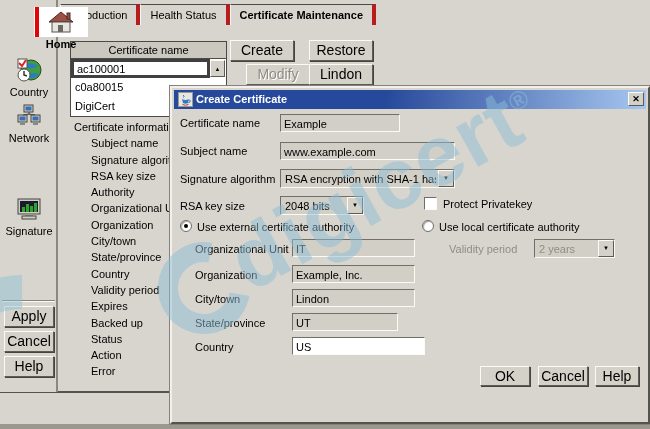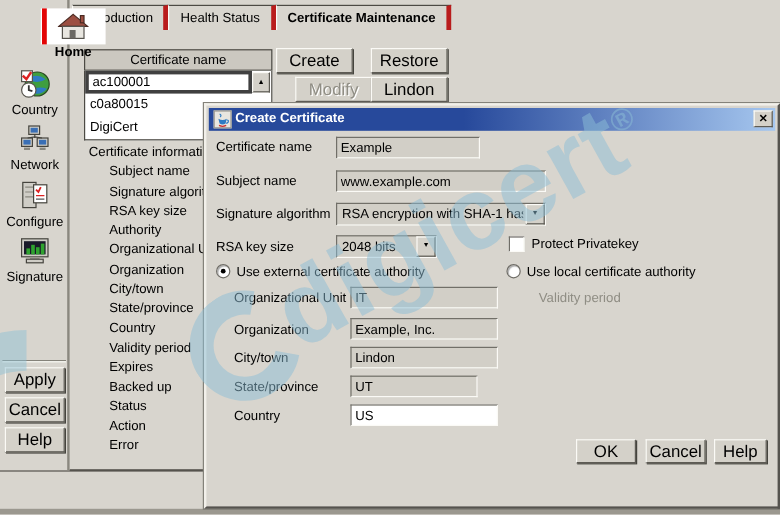--- a/index.html
+++ b/index.html
@@ -146,35 +146,20 @@
           <rect x="8" y="2" width="9" height="7" fill="#cfcdc6" stroke="#45443e"></rect>
           <rect x="9.5" y="3.5" width="6" height="4" fill="#3a6fb5"></rect>
           <path d="M13 9 L13 12 M7 12 L13 11 L19 12" stroke="#45443e" fill="none"></path>
           <rect x="4" y="20" width="5" height="2" fill="#8a887f"></rect>
           <rect x="17" y="20" width="5" height="2" fill="#8a887f"></rect>
         </svg>
       </span>
       <span class="side-label">Network</span>
     </div>
 
-    <div class="side-item" style="top:148px;">
-      <span class="icon-box">
-        <svg width="24" height="26" viewBox="0 0 24 26">
-          <rect x="2" y="2" width="11" height="21" fill="#cfcdc6" stroke="#45443e"></rect>
-          <line x1="4" y1="6" x2="11" y2="6" stroke="#8a887f"></line>
-          <line x1="4" y1="10" x2="11" y2="10" stroke="#8a887f"></line>
-          <line x1="4" y1="14" x2="11" y2="14" stroke="#8a887f"></line>
-          <rect x="11" y="4" width="11" height="15" fill="#fff" stroke="#45443e"></rect>
-          <path d="M13 8 L15 10 L17 6" stroke="#d22" stroke-width="1.5" fill="none"></path>
-          <line x1="13" y1="13" x2="20" y2="13" stroke="#d22"></line>
-          <line x1="13" y1="16" x2="20" y2="16" stroke="#555"></line>
-        </svg>
-      </span>
-      <span class="side-label">Configure</span>
-    </div>
 
     <div class="side-item" style="top:194px;">
       <span class="icon-box">
         <svg width="28" height="24" viewBox="0 0 28 24">
           <rect x="3" y="2" width="22" height="15" fill="#cfcdc6" stroke="#45443e"></rect>
           <rect x="5" y="4" width="18" height="11" fill="#1a1a2a"></rect>
           <rect x="7" y="10" width="3" height="5" fill="#2fa32f"></rect>
           <rect x="11" y="7" width="3" height="8" fill="#2fa32f"></rect>
           <rect x="15" y="9" width="3" height="6" fill="#2fa32f"></rect>
           <rect x="19" y="6" width="3" height="9" fill="#2fa32f"></rect>
@@ -268,32 +253,36 @@
     <span class="lbl" style="left:271px; top:110px;">Protect Privatekey</span>
 
     <span class="radio checked" style="left:8px; top:132px;"></span>
     <span class="lbl" style="left:25px; top:133px;">Use external certificate authority</span>
     <span class="radio" style="left:250px; top:132px;"></span>
     <span class="lbl" style="left:267px; top:133px;">Use local certificate authority</span>
 
     <span class="lbl" style="left:23px; top:155px;">Organizational Unit</span>
     <input class="field" style="left: 120px; top: 151px; width: 123px;" readonly="" value="IT">
     <span class="lbl disabled" style="left:277px; top:155px;">Validity period</span>
+    <div class="dd disabled" style="left:362px; top:151px; width:81px;">
+      <span class="dd-val">2 years</span>
+      <span class="dd-btn">▼</span>
+    </div>
 
     <span class="lbl" style="left:23px; top:181px;">Organization</span>
     <input class="field" style="left: 120px; top: 177px; width: 123px;" readonly="" value="Example, Inc.">
 
     <span class="lbl" style="left:23px; top:205px;">City/town</span>
     <input class="field" style="left: 120px; top: 201px; width: 123px;" readonly="" value="Lindon">
 
     <span class="lbl" style="left:23px; top:229px;">State/province</span>
     <input class="field" style="left: 120px; top: 225px; width: 106px;" readonly="" value="UT">
 
     <span class="lbl" style="left:23px; top:253px;">Country</span>
-    <input class="field white" style="left: 120px; top: 249px; width: 123px;" value="US">
+    <input class="field white" style="left: 120px; top: 249px; width: 133px;" value="US">
 
     <div class="btn" style="left:308px; top:278px; width:50px; height:20px;">OK</div>
     <div class="btn" style="left:366px; top:278px; width:50px; height:20px;">Cancel</div>
     <div class="btn" style="left:423px; top:278px; width:44px; height:20px;">Help</div>
   </div>
 
   <div class="watermark">
     <div class="wm-arc2"></div>
     <div class="wm-arc1"></div>
     <div class="wm-text">

